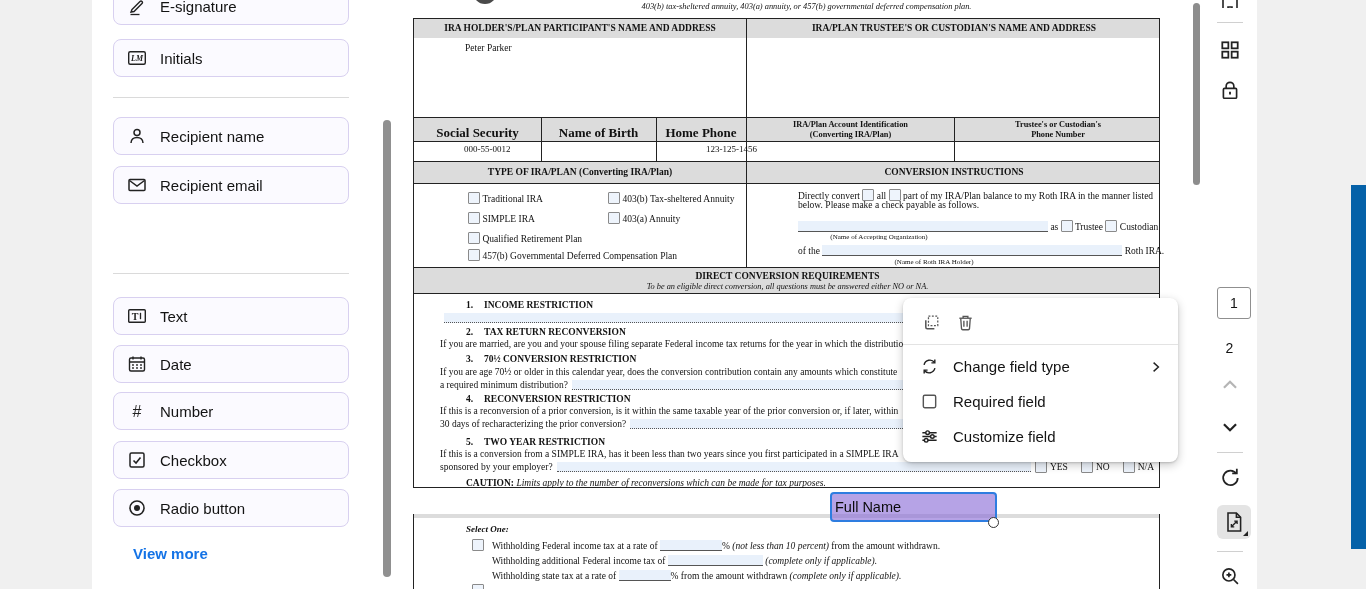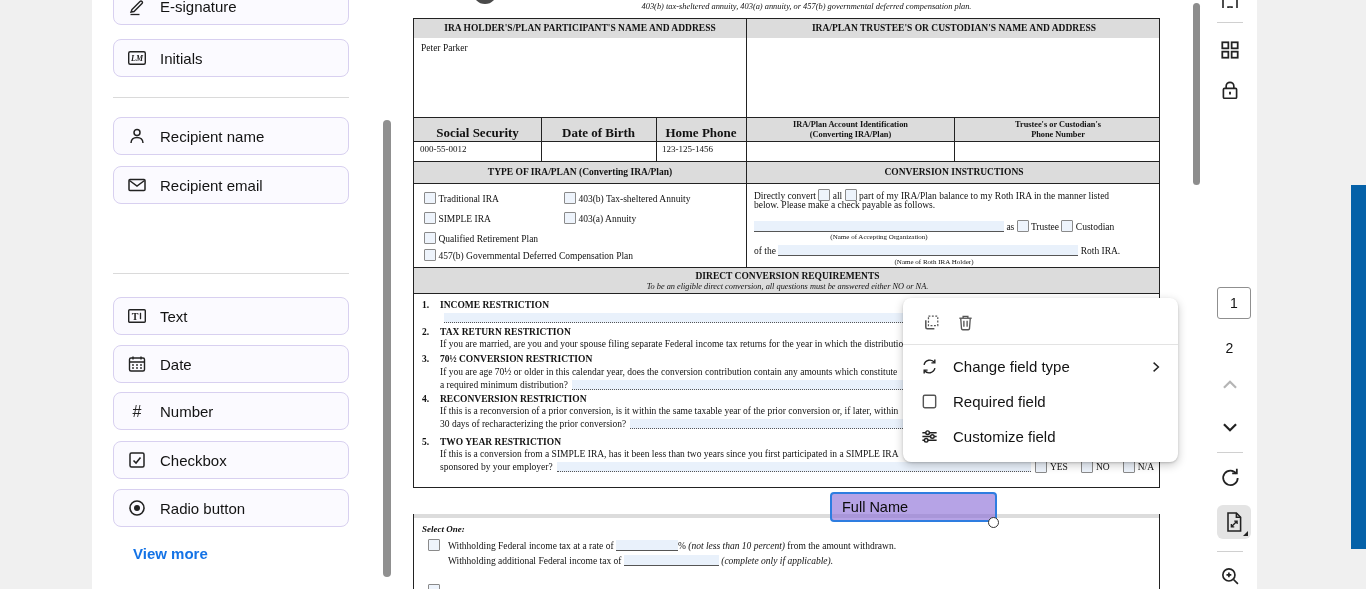--- a/index.html
+++ b/index.html
@@ -21,42 +21,42 @@
   .doc{position:absolute;left:413px;top:0;width:747px;font-family:"Liberation Serif",serif;color:#111;}
   .intro{position:absolute;top:2px;left:40px;width:707px;text-align:center;font-style:italic;font-size:8.4px;}
   .logowrap{position:absolute;left:60px;top:0;width:34px;height:11px;overflow:hidden;}
   .logowrap .arc{width:24px;height:24px;border:5px solid #4a4a4a;border-radius:50%;margin-top:-20px;box-sizing:border-box;}
   .trow{position:absolute;left:0;width:747px;box-sizing:border-box;background:#fff;
         border-left:1.5px solid #222;border-right:1.5px solid #222;border-bottom:1px solid #222;}
   .gray{background:#dcdcdc;}
   .vline{position:absolute;top:0;bottom:0;width:1px;background:#222;}
   .hc{position:absolute;text-align:center;font-weight:bold;}
   .t95{font-size:9.5px;} .t90{font-size:9px;} .t88{font-size:13px;} .t83{font-size:8.3px;} .t70{font-size:7px;}
-  .abs{position:absolute;white-space:nowrap;}
+  .abs{position:absolute;white-space:nowrap;margin-left:44px;}
   .dcb{display:inline-block;width:10px;height:10px;border:1px solid #8a8a8a;background:#eef4fc;
        vertical-align:-2px;border-radius:1px;flex:0 0 10px;}
   .blank{display:inline-block;height:10px;background:#e9f1fb;border-bottom:1px solid #555;vertical-align:-2px;}
   .qline{position:absolute;left:26px;right:5px;display:flex;align-items:center;white-space:nowrap;
          overflow:hidden;font-size:9.5px;}
   .lead{flex:1;height:9px;background:#e9f1fb;border-bottom:1px dotted #555;margin:0 4px 1px 4px;min-width:8px;}
   .ansgrp{display:flex;align-items:center;gap:3px;}
   .ansgrp .sp{width:7px;}
   
   .menu{position:absolute;left:903px;top:298px;width:275px;height:164px;background:#fff;border-radius:8px;
         box-shadow:0 1px 2px rgba(0,0,0,.15),0 3px 10px rgba(0,0,0,.22);z-index:30;box-sizing:border-box;}
   .micons{display:flex;gap:15px;padding:15px 0 12px 19px;border-bottom:1px solid #e3e3e3;}
   .micons .mi{width:19px;height:19px;cursor:pointer;}
   .mitem{display:flex;align-items:center;gap:14px;height:35px;padding:0 14px 0 17px;font-size:15px;
          color:#131313;cursor:pointer;}
   .mitem .mi{width:19px;height:19px;flex:0 0 19px;}
   .mitem .chev{margin-left:auto;width:16px;height:16px;}
   
   .ffield{position:absolute;left:830px;top:492px;width:167px;height:30px;background:rgba(137,106,214,.62);
           border:2px solid #2e7de0;border-radius:4px;box-sizing:border-box;z-index:20;display:flex;
-          align-items:center;padding-left:10px;font-size:14.5px;color:#0b0b0b;cursor:move;}
+          align-items:center;padding-left:3px;font-size:14.5px;color:#0b0b0b;cursor:move;}
   .fhandle{position:absolute;right:-4px;bottom:-8px;width:11px;height:11px;background:#fff;
            border:1.5px solid #333;border-radius:50%;box-sizing:border-box;}
   
   .rtb{position:absolute;left:1202px;top:0;width:55px;height:589px;background:#fff;}
   .rgray{position:absolute;left:1257px;top:0;width:109px;height:589px;background:#f0f0f0;}
   .bluebar{position:absolute;left:1351px;top:185px;width:15px;height:364px;background:#0561A8;}
   .ric{position:absolute;left:17px;width:22px;height:22px;cursor:pointer;}
   .rdiv{position:absolute;left:15px;width:26px;height:1px;background:#d0d0d0;}
   .pgbox{position:absolute;left:15px;top:287px;width:34px;height:32px;border:1px solid #8f8f8f;border-radius:3px;
          background:#fff;display:flex;align-items:center;justify-content:center;font-size:14px;color:#131313;
@@ -172,21 +172,21 @@
       <div class="vline" style="left:332px"></div>
       <div class="abs t95" style="left:7px;top:5px">Peter Parker</div>
     </div>
 
     <div class="trow gray" style="top:118px;height:24px;">
       <div class="vline" style="left:127px"></div>
       <div class="vline" style="left:242px"></div>
       <div class="vline" style="left:332px"></div>
       <div class="vline" style="left:540px"></div>
       <div class="hc t88" style="left:0;width:127px;top:7px">Social Security Number</div>
-      <div class="hc t88" style="left:127px;width:115px;top:7px">Date of Birth</div>
+      <div class="hc t88" style="left:127px;width:115px;top:7px">Name of Birth</div>
       <div class="hc t88" style="left:242px;width:90px;top:7px">Home Phone</div>
       <div class="hc t83" style="left:333px;width:207px;top:2px">IRA/Plan Account Identification</div>
       <div class="hc t83" style="left:333px;width:207px;top:12px">(Converting IRA/Plan)</div>
       <div class="hc t83" style="left:541px;width:206px;top:2px">Trustee's or Custodian's</div>
       <div class="hc t83" style="left:541px;width:206px;top:12px">Phone Number</div>
     </div>
 
     <div class="trow" style="top:142px;height:20px;">
       <div class="vline" style="left:127px"></div>
       <div class="vline" style="left:242px"></div>
@@ -250,21 +250,21 @@
             <span>YES</span>
             <span class="sp"></span>
             <span class="dcb"></span>
             <span>NO</span>
             <span class="sp"></span>
             <span class="dcb"></span>
             <span>N/A</span>
           </span>
       </div>
       <div class="abs t95" style="left:8px;top:33px;font-weight:bold"><span>2.</span></div>
-      <div class="abs t95" style="left:26px;top:33px;font-weight:bold">TAX RETURN RESTRICTION</div>
+      <div class="abs t95" style="left:26px;top:33px;font-weight:bold">TAX RETURN RECONVERSION</div>
       <div class="qline" style="top:45px">
         <span>If you are married, are you and your spouse filing separate Federal income tax returns for the year in which the distribution occurs?</span>
       </div>
       <div class="abs t95" style="left:8px;top:60px;font-weight:bold"><span>3.</span></div>
       <div class="abs t95" style="left:26px;top:60px;font-weight:bold">70½ CONVERSION RESTRICTION</div>
       <div class="qline" style="top:73px">
           <span>If you are age 70½ or older in this calendar year, does the conversion contribution contain any amounts which constitute</span>
         </div>
       <div class="qline" style="top:85px">
         <span>a required minimum distribution?</span>
@@ -311,20 +311,24 @@
             <span class="dcb"></span>
             <span>YES</span>
             <span class="sp"></span>
             <span class="dcb"></span>
             <span>NO</span>
             <span class="sp"></span>
             <span class="dcb"></span>
             <span>N/A</span>
           </span>
       </div>
+      <div class="abs t95" style="left:8px;top:184px">
+        <span style="font-weight:bold">CAUTION:</span>
+        <span style="font-style:italic">Limits apply to the number of reconversions which can be made for tax purposes.</span>
+      </div>
     </div>
 
     <div class="trow gray" style="top:488px;height:30px;margin-top:26px;">
       <div class="hc t95" style="left:0;width:747px;top:5px">WITHHOLDING ELECTION (Form W-4P/OMB No. 1545-0074)</div>
       <div class="hc t83" style="left:0;width:747px;top:17px;font-weight:normal;font-style:italic">See Page 2 of this form for the withholding notice information. If you are a nonresident alien, do not complete this section.</div>
     </div>
 
     <div class="trow" style="top:518px;height:71px;border-bottom:none">
       <div class="abs t90" style="left:8px;top:6px;font-weight:bold;font-style:italic">Select One:</div>
       <div class="abs t95" style="left:14px;top:21px"><span class="dcb"></span></div>
@@ -332,20 +336,25 @@
         <span>Withholding Federal income tax at a rate of</span>
         <span class="blank" style="width:62px"></span><span>%</span>
         <span style="font-style:italic">(not less than 10 percent)</span>
         <span>from the amount withdrawn.</span>
       </div>
       <div class="abs t95" style="left:34px;top:37px">
         <span>Withholding additional Federal income tax of</span>
         <span class="blank" style="width:95px"></span>
         <span style="font-style:italic">(complete only if applicable).</span>
       </div>
+      <div class="abs t95" style="left:34px;top:52px">
+        <span>Withholding state tax at a rate of</span>
+        <span class="blank" style="width:52px"></span><span>% from the amount withdrawn</span>
+        <span style="font-style:italic">(complete only if applicable).</span>
+      </div>
       <div class="abs t95" style="left:14px;top:66px"><span class="dcb"></span></div>
     </div>
   </div>
 
   <div class="ffield">
     <span>Full Name</span>
     <div class="fhandle"></div>
   </div>
 
   <div class="menu">

